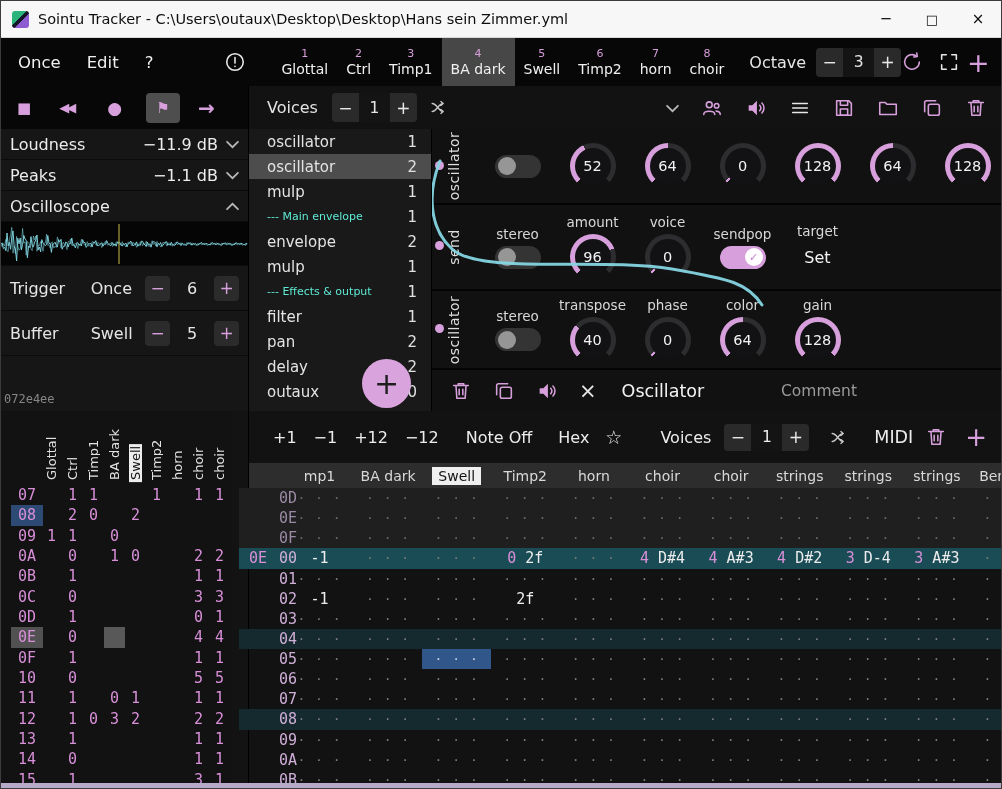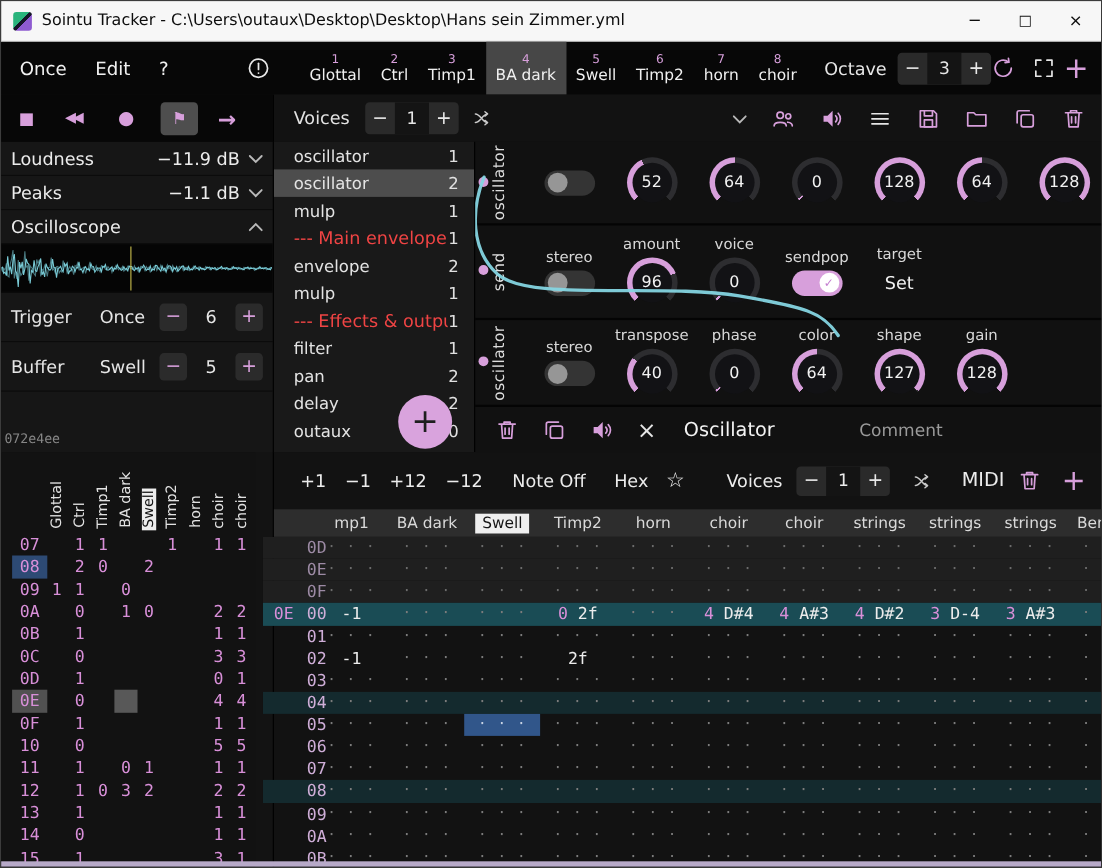--- a/index.html
+++ b/index.html
@@ -61,21 +61,21 @@
 .ctlrow .mode{width:58px}
 .lstep{margin-left:auto;display:flex;align-items:center;gap:13px}
 .lbtn{width:25px;height:25px;background:#2b2b2b;border-radius:4px;color:#d79fdb;font-size:17px;display:flex;align-items:center;justify-content:center}
 .lval{min-width:18px;text-align:center;font-size:16px}
 .ver{position:absolute;left:3px;bottom:5px;font-family:"DejaVu Sans Mono","Liberation Mono",monospace;font-size:12px;color:#868686}
 
 
 .unitlist{position:absolute;left:247px;top:128px;width:183px;height:282px;background:#191919;border-left:1px solid #000;overflow:hidden}
 .urow{height:25px;display:flex;align-items:center;padding:0 14px 0 18px;font-size:15px;color:#e3e3e3}
 .urow.sel{background:#4d4d4d}
-.urow.dim .uname{color:#ef4444;font-size:16px}
+.urow.dim .uname{color:#5eead4;font-size:11px}
 .uname{flex:1;white-space:nowrap;overflow:hidden}
 .ucount{color:#e0e0e0}
 .fab{position:absolute;right:20px;bottom:3px;width:49px;height:49px;border-radius:50%;background:#d9a3dd;color:#1e1e1e;font-size:30px;display:flex;align-items:center;justify-content:center}
 
 
 .params{position:absolute;left:430px;top:128px;width:572px;height:282px;background:#111;border-left:1px solid #000}
 .sec{position:absolute;left:0;right:0}
 .sec.sb{border-top:2px solid #040404}
 .vlabel{position:absolute;left:14px;top:50%;transform:translateY(-50%) rotate(180deg);writing-mode:vertical-rl;font-size:14px;color:#dedede;letter-spacing:.5px;white-space:nowrap}
 .cols{position:absolute;left:48px;top:0;bottom:0;display:flex}
@@ -513,28 +513,20 @@
             </div>
             <div class="col">
               <div class="chead">color</div>
               <div class="knob" style="background: conic-gradient(from 225deg, rgb(215, 159, 219) 0deg, rgb(215, 159, 219) 135deg, rgb(45, 45, 48) 135deg, rgb(45, 45, 48) 270deg, transparent 270deg);">
                 <div class="kface">
                   <div class="kval">64</div>
                 </div>
               </div>
             </div>
             <div class="col">
-              <div class="chead">shape</div>
-              <div class="knob" style="background: conic-gradient(from 225deg, rgb(215, 159, 219) 0deg, rgb(215, 159, 219) 267.891deg, rgb(45, 45, 48) 267.891deg, rgb(45, 45, 48) 270deg, transparent 270deg);">
-                <div class="kface">
-                  <div class="kval">127</div>
-                </div>
-              </div>
-            </div>
-            <div class="col">
               <div class="chead">gain</div>
               <div class="knob" style="background: conic-gradient(from 225deg, rgb(215, 159, 219) 0deg, rgb(215, 159, 219) 270deg, rgb(45, 45, 48) 270deg, rgb(45, 45, 48) 270deg, transparent 270deg);">
                 <div class="kface">
                   <div class="kval">128</div>
                 </div>
               </div>
             </div>
           </div>
         </div>
       </div>

